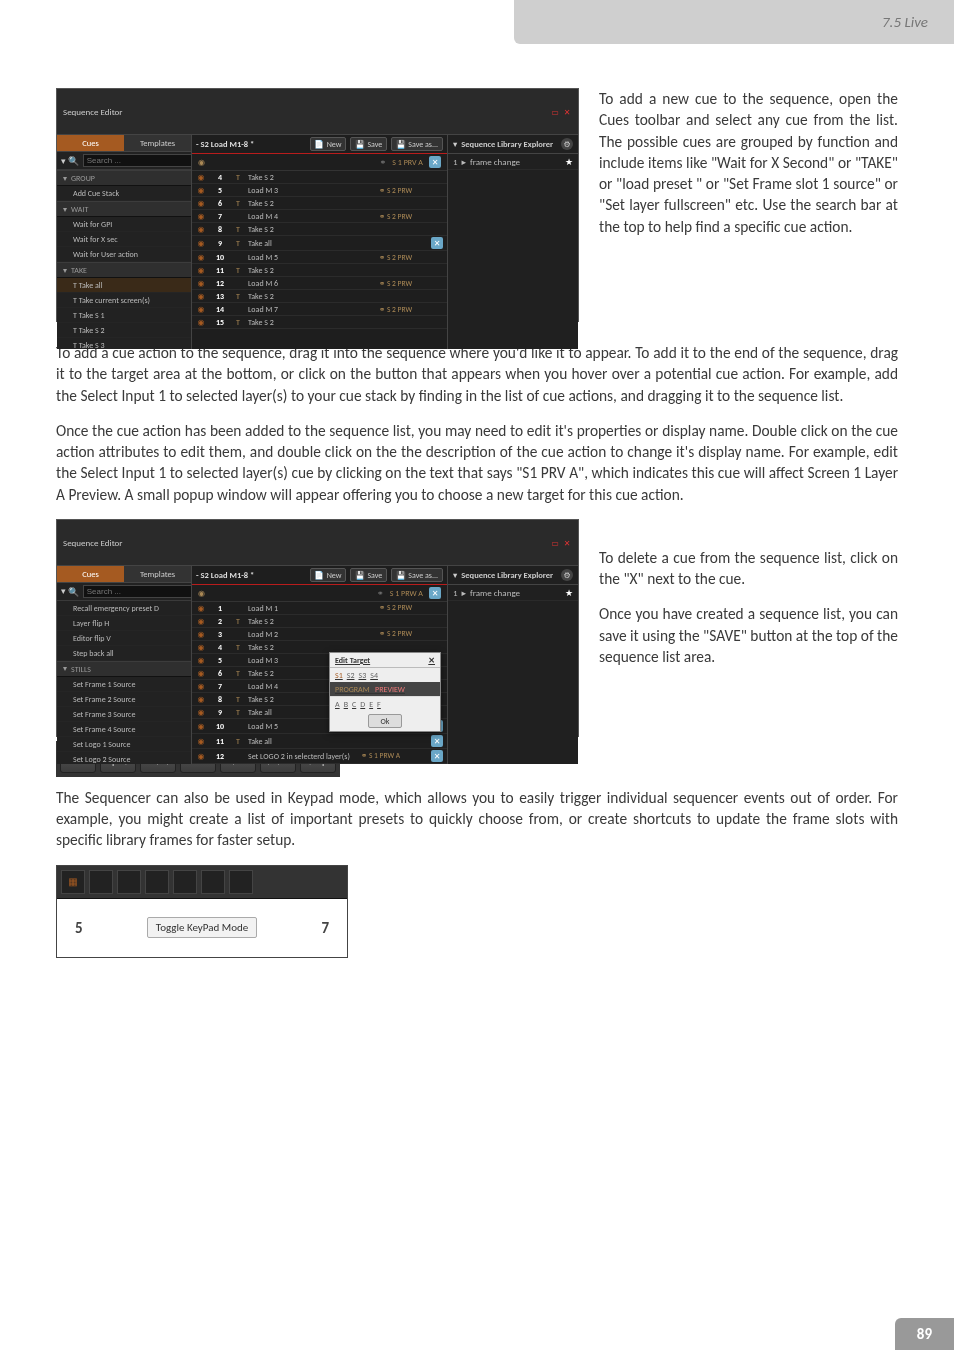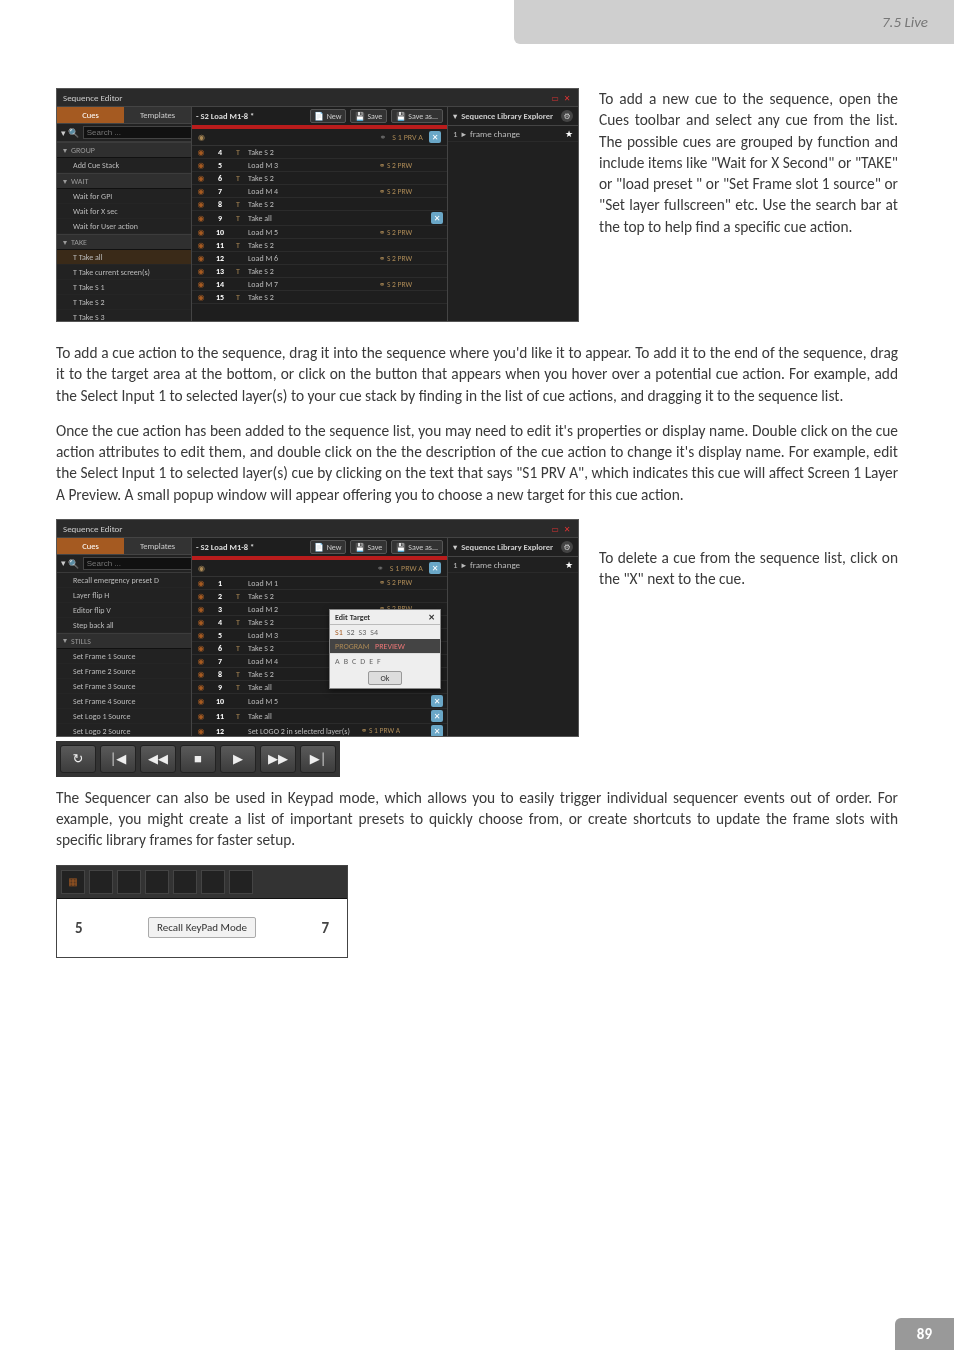--- a/index.html
+++ b/index.html
@@ -54,21 +54,21 @@
     border: 1px solid #555;
     box-sizing: border-box;
     position: relative;
   }
   .shot1 { width: 523px; height: 234px; flex-shrink: 0; }
   .shot2 { width: 523px; height: 218px; flex-shrink: 0; }
   .mt { margin-top: 20px; }
   .se-title {
     background: #2a2a2a;
     border-bottom: 1px solid #444;
-    padding: 3px 6px;
+    padding: 17px 6px;
     display: flex;
     justify-content: space-between;
     align-items: center;
   }
   .se-title .winbtn {
     width: 10px; height: 10px;
     display: inline-flex;
     align-items: center; justify-content: center;
     font-size: 8px;
     color: #d33;
@@ -136,21 +136,21 @@
   .li-row {
     padding: 2px 4px 2px 16px;
     color: #bbb;
     border-bottom: 1px solid #252525;
     white-space: nowrap;
   }
   .li-row.sel { background: #3a2a18; }
   .mid-top {
     display: flex;
     align-items: center;
-    border-bottom: 4px solid #b91c1c;
+    border-bottom: 1px solid #b91c1c;
     padding: 2px 4px;
     gap: 4px;
     font-size: 8.5px;
     white-space: nowrap;
   }
   .mid-top .seq-name { flex: 1; color: #ddd; font-weight: bold; }
   .mini-btn {
     background: #333;
     border: 1px solid #555;
     padding: 1px 4px;
@@ -659,21 +659,21 @@
               <div class="seq-row">
                 <span class="eye">◉</span>
                 <span class="num">12</span>
                 <span class="tletter"></span>
                 <span class="label">Set LOGO 2 in selecterd layer(s)</span>
                 <span class="target">⚭ S 1   PRW   A</span>
                 <span class="close-x">✕</span>
               </div>
             </div>
 
-        <div class="popup" style="right:6px; top:71px; width:110px;">
+        <div class="popup" style="right:6px; top:86px; width:110px;text-decoration:underline;">
           <div class="popup-hd">
             <span>Edit Target</span>
             <span>✕</span>
           </div>
           <div class="popup-sub" id="pp-scr">
                 <span style="color: rgb(165, 90, 33);">S1</span>
                 <span>S2</span>
                 <span>S3</span>
                 <span>S4</span>
               </div>
@@ -703,20 +703,21 @@
           <span>▸</span>
           <span style="flex:1">frame change</span>
           <span class="star">★</span>
         </div>
       </div>
     </div>
   </div>
 
   <div class="body-text" style="padding-top:28px;">
     <p>To delete a cue from the sequence list, click on the "X" next to the cue.</p>
+    <p>Once you have created a sequence list, you can save it using the "SAVE" button at the top of the sequence list area.</p>
   </div>
 </div>
 
 
 <div class="playbar">
   <span class="pb-btn">↻</span>
   <span class="pb-btn">│◀</span>
   <span class="pb-btn">◀◀</span>
   <span class="pb-btn">■</span>
   <span class="pb-btn">▶</span>
@@ -734,21 +735,21 @@
       <span class="kp-cell icon">▦</span>
       <span class="kp-cell"></span>
       <span class="kp-cell"></span>
       <span class="kp-cell"></span>
       <span class="kp-cell"></span>
       <span class="kp-cell"></span>
       <span class="kp-cell"></span>
     </div>
     <div class="kp-bot">
       <span class="side-num">5</span>
-      <span class="keypad-btn">Recall KeyPad Mode</span>
+      <span class="keypad-btn">Toggle KeyPad Mode</span>
       <span class="side-num">7</span>
     </div>
   </div>
 </div>
 
 <div class="footer">
   <span>89</span>
 </div>
 
 </div>

